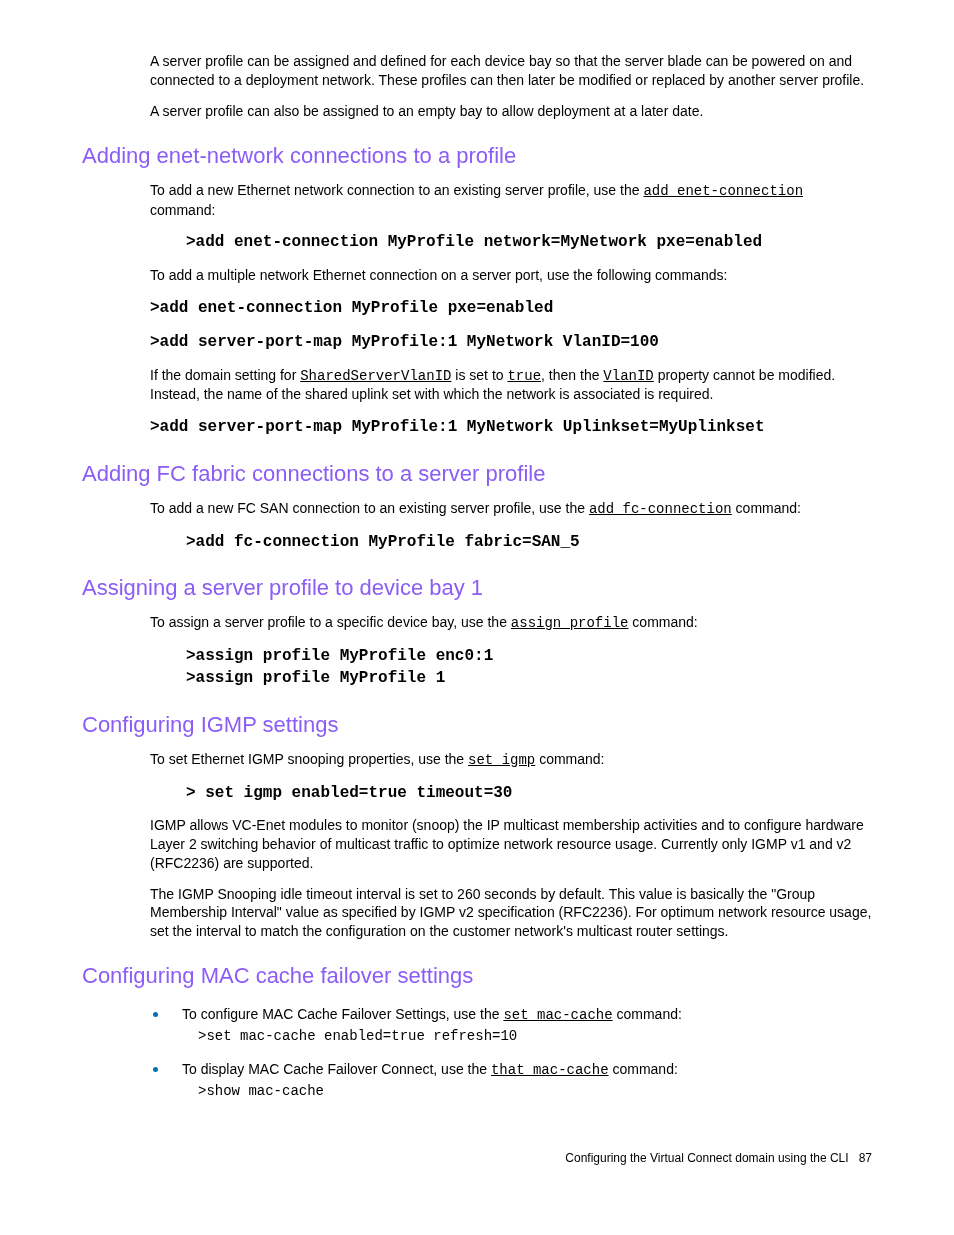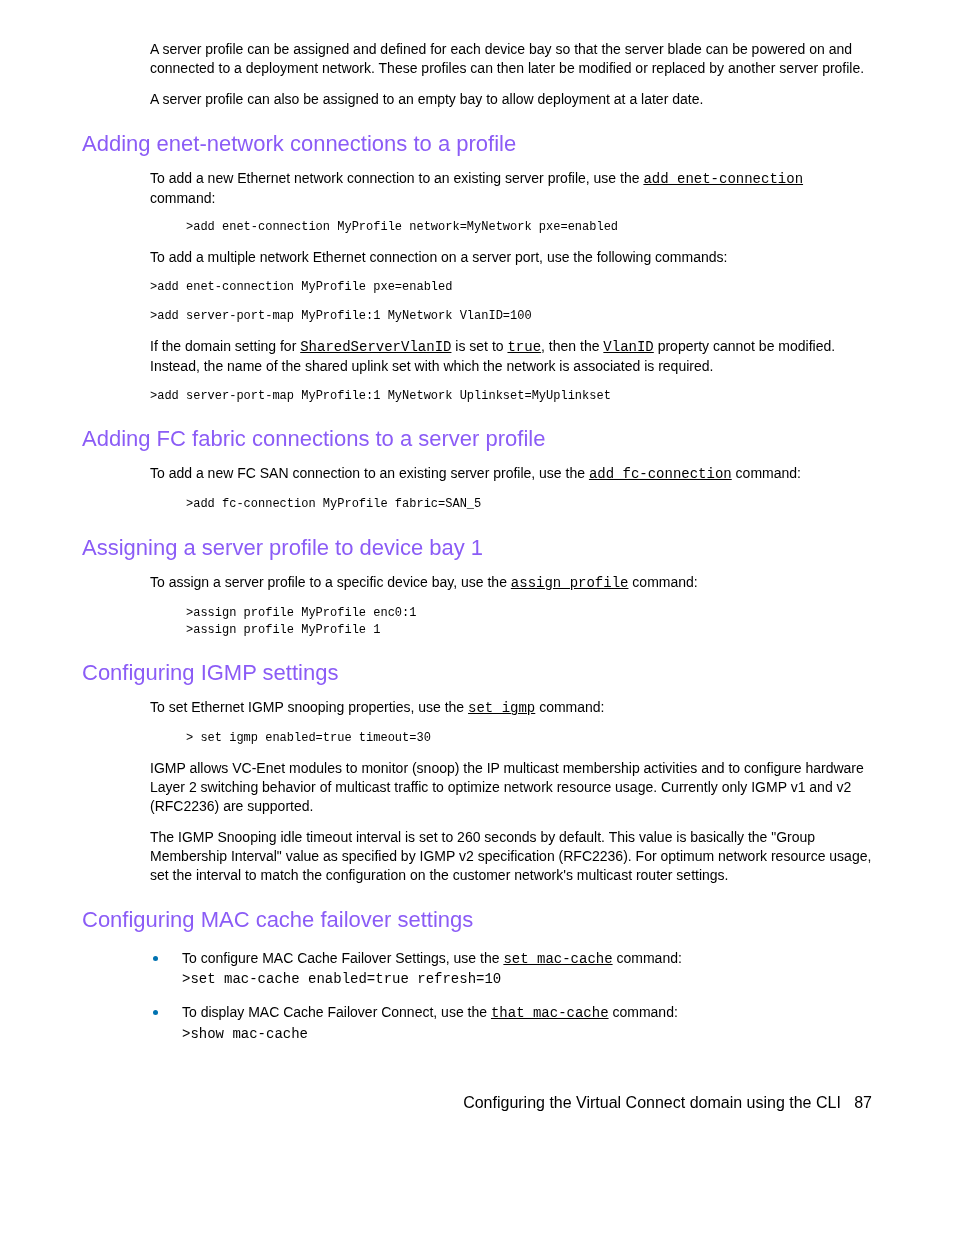--- a/index.html
+++ b/index.html
@@ -4,21 +4,21 @@
 <style>
   body {
     font-family: Arial, Helvetica, sans-serif;
     margin: 0;
     padding: 0;
     background: #fff;
     color: #000;
     width: 954px;
   }
   .page {
-    padding: 40px 82px 40px 82px;
+    padding: 52px 82px 40px 82px;
   }
   .content-indent {
     margin-left: 68px;
   }
   p {
     font-size: 14px;
     line-height: 1.35;
     margin: 0 0 12px 0;
     color: #000;
   }
@@ -29,24 +29,25 @@
     font-size: 22px;
     margin: 22px 0 12px 0;
   }
   .mono {
     font-family: "Courier New", Courier, monospace;
     font-size: 14px;
     text-decoration: underline;
   }
   .code-block {
     font-family: "Courier New", Courier, monospace;
-    font-size: 12px;
+    font-size: 16px;
     margin: 4px 0 12px 0;
     white-space: pre;
     line-height: 1.4;
+    font-weight: bold;
   }
   .code-indent {
     margin-left: 36px;
   }
   ul {
     margin: 0 0 0 20px;
     padding: 0;
   }
   li {
     font-size: 14px;
@@ -56,24 +57,25 @@
   }
   li::marker {
     color: #0072b1;
     font-size: 18px;
   }
   .li-code {
     font-family: "Courier New", Courier, monospace;
     font-size: 14px;
     display: block;
     margin-top: 2px;
+    margin-left: 16px;
   }
   .footer {
     text-align: right;
-    font-size: 16px;
+    font-size: 12px;
     margin-top: 50px;
     padding-right: 0;
     color: #000;
   }
 </style>
 </head>
 <body>
 
 <div class="page">
 

